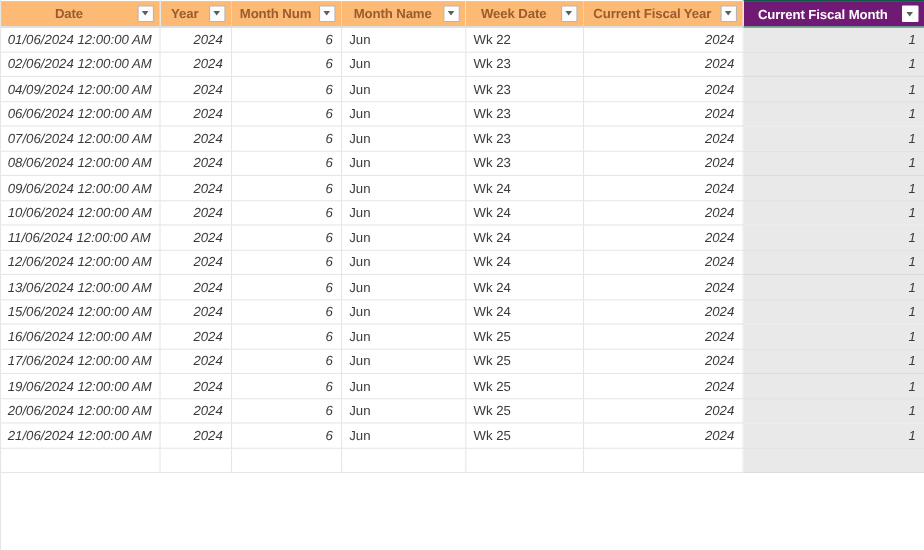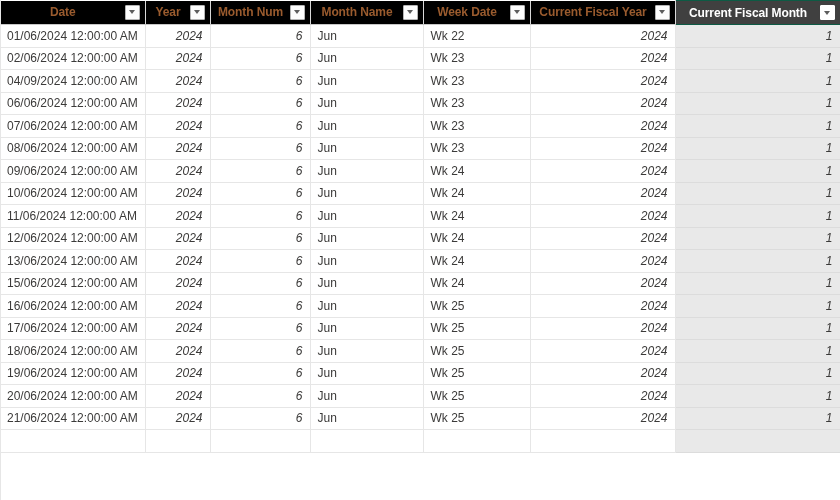--- a/index.html
+++ b/index.html
@@ -29,21 +29,21 @@
     table-layout: fixed;
     width: 840px;
     font-size: 12px;
   }
 
   
   thead tr {
     height: 24px;
   }
   th.col-head {
-    background: #000000;
+    background: #fdba74;
     border-right: 1px solid #d8d8d8;
     border-bottom: 1px solid #c8c8c8;
     padding: 0 5px 0 6px;
     height: 24px;
     box-sizing: border-box;
     vertical-align: middle;
     font-weight: bold;
     font-size: 12px;
     color: #9a5b2e;
     white-space: nowrap;
@@ -60,21 +60,21 @@
   th.col-head .head-label {
     flex: 1 1 auto;
     text-align: center;
     overflow: hidden;
     text-overflow: clip;
     white-space: nowrap;
     letter-spacing: -0.1px;
   }
   
   th.col-head.selected {
-    background: #404040;
+    background: #701a75;
     color: #ffffff;
     border-right: 1px solid #0d5a44;
     border-bottom: 1px solid #0d5a44;
     border-top: 1px solid #0d5a44;
     border-left: 1px solid #0d5a44;
   }
 
   
   .filter-btn {
     flex: 0 0 auto;
@@ -121,20 +121,21 @@
     text-align: right;
     font-style: italic;
     color: #3b3a39;
   }
   td.cell.txt {
     text-align: left;
     color: #3b3a39;
   }
   td.cell.datecell {
     text-align: right;
+    font-style: italic;
     padding-right: 9px;
   }
   td.cell.selected-col {
     background: #e9e9e9;
     border-right: 1px solid #dcdcdc;
     border-bottom: 1px solid #dcdcdc;
   }
 
   
   col.c-date  { width: 145px; }
@@ -349,29 +350,20 @@
         <tr>
           <td class="cell datecell">17/06/2024 12:00:00 AM</td>
           <td class="cell num">2024</td>
           <td class="cell num">6</td>
           <td class="cell txt">Jun</td>
           <td class="cell txt">Wk 25</td>
           <td class="cell num">2024</td>
           <td class="cell num selected-col">1</td>
         </tr>
         <tr>
-          <td class="cell datecell">18/06/2024 12:00:00 AM</td>
-          <td class="cell num">2024</td>
-          <td class="cell num">6</td>
-          <td class="cell txt">Jun</td>
-          <td class="cell txt">Wk 25</td>
-          <td class="cell num">2024</td>
-          <td class="cell num selected-col">1</td>
-        </tr>
-        <tr>
           <td class="cell datecell">19/06/2024 12:00:00 AM</td>
           <td class="cell num">2024</td>
           <td class="cell num">6</td>
           <td class="cell txt">Jun</td>
           <td class="cell txt">Wk 25</td>
           <td class="cell num">2024</td>
           <td class="cell num selected-col">1</td>
         </tr>
         <tr>
           <td class="cell datecell">20/06/2024 12:00:00 AM</td>

